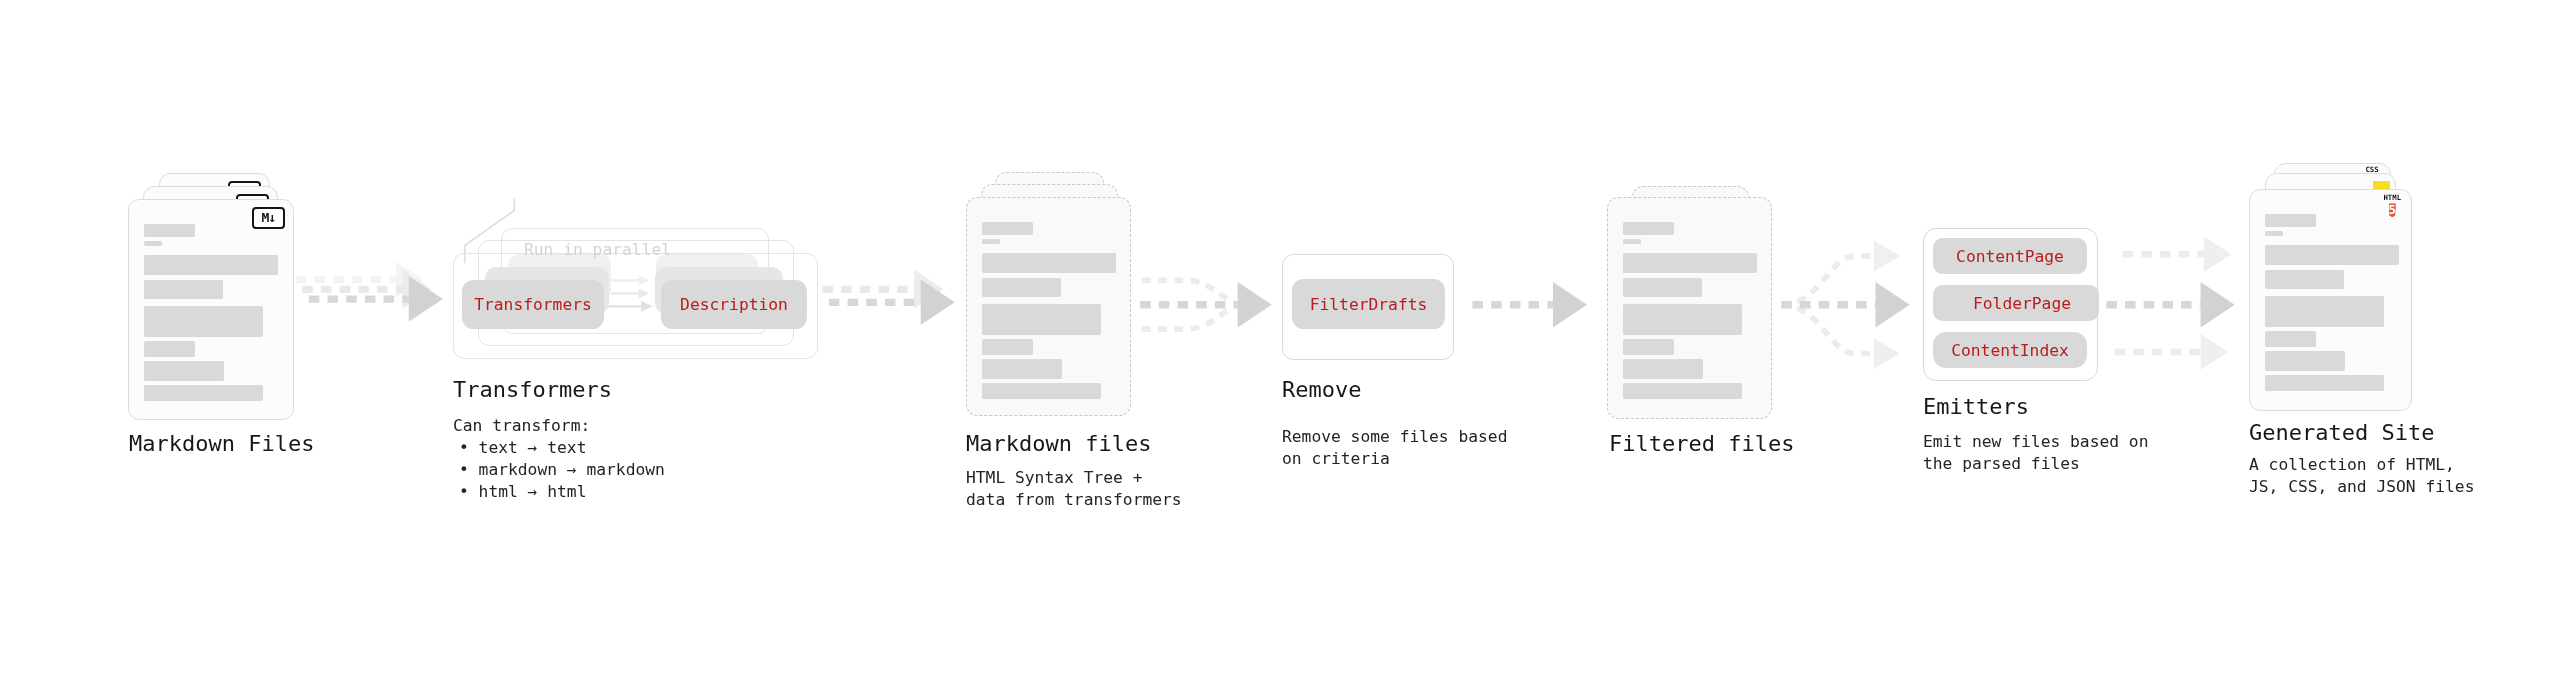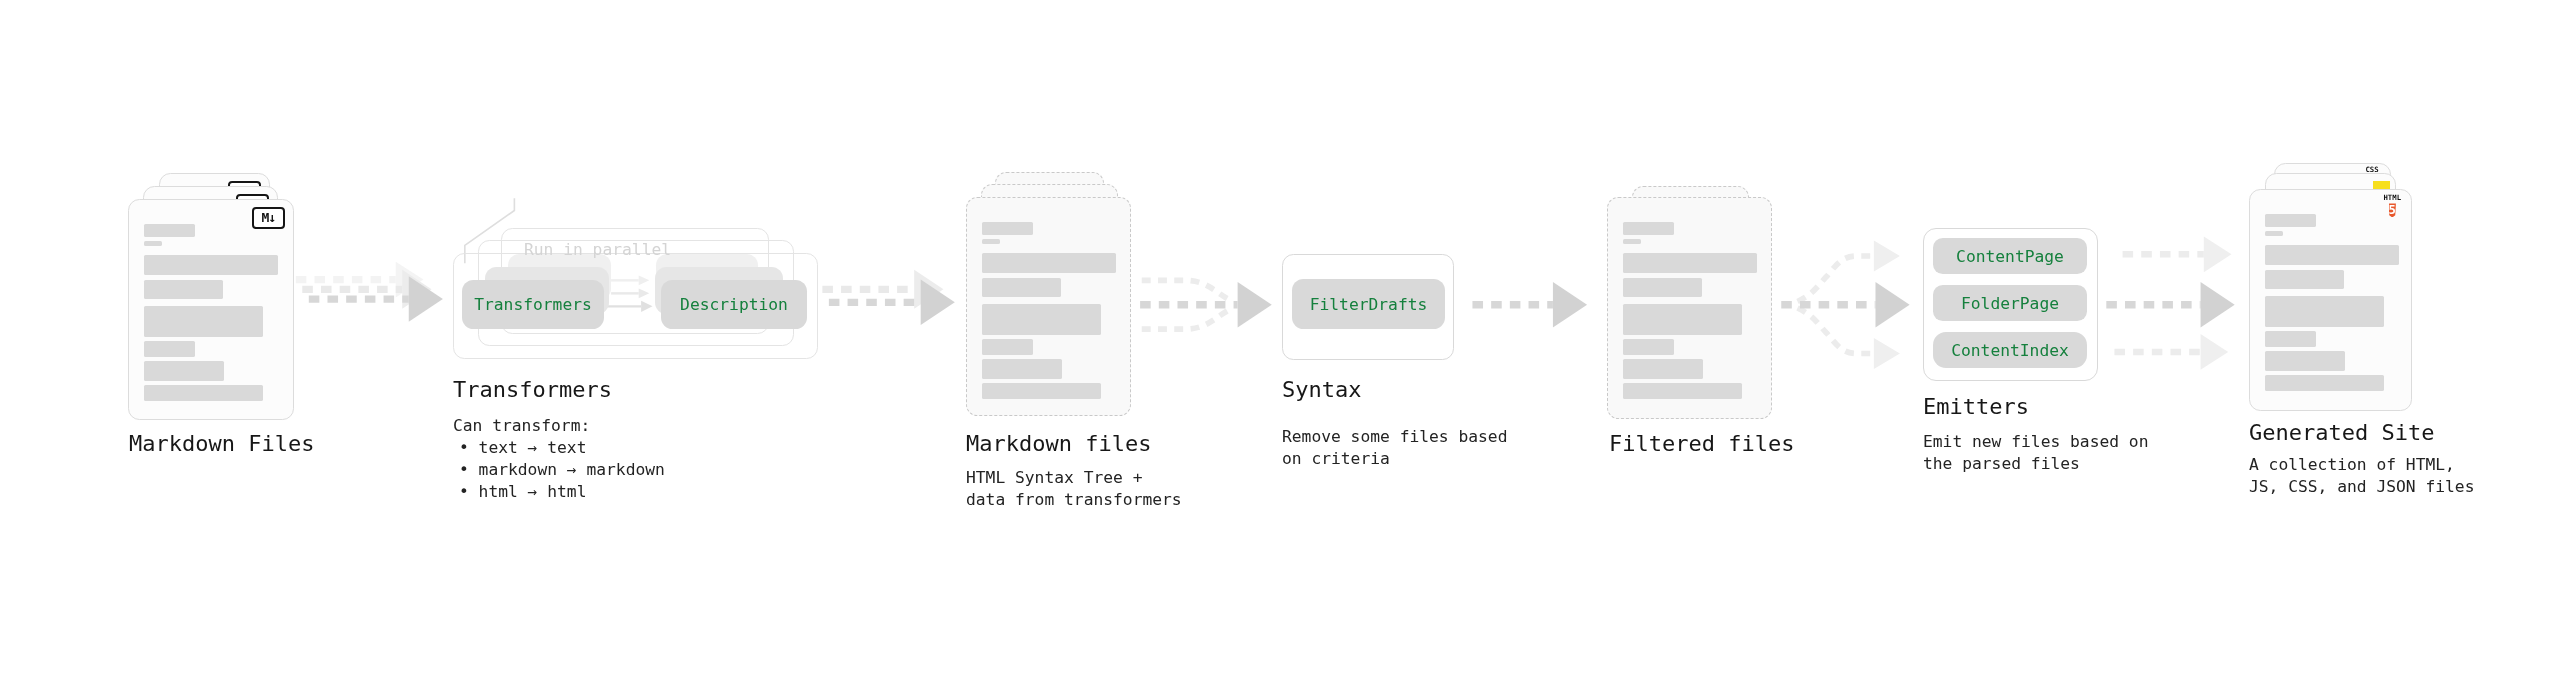--- a/index.html
+++ b/index.html
@@ -21,21 +21,21 @@
     color:#151515;font-weight:bold;font-size:13px;letter-spacing:-0.8px;
     display:flex;align-items:center;justify-content:center;line-height:1;
   }
   
   .obox{position:absolute;border-radius:11.4px;box-sizing:border-box;border:1.6px solid #e4e4e4;background:transparent;}
   .obox.strong{border-color:#d9d9d9;background:#ffffff;}
   
   .pill{
     position:absolute;background:#d9d9d9;border-radius:11.4px;
     display:flex;align-items:center;justify-content:center;
-    font-size:16.3px;color:#15803d;white-space:nowrap;
+    font-size:16.3px;color:#b91c1c;white-space:nowrap;
   }
   .pill.ghost1{background:#e6e6e6;}
   .pill.ghost2{background:#f0f0f0;}
   
   .stage-title{position:absolute;font-size:22px;line-height:24.4px;color:#171717;white-space:nowrap;}
   .body-text{position:absolute;font-size:16.3px;line-height:22px;color:#232323;white-space:pre-line;}
   .note-text{position:absolute;font-size:16.3px;color:#d4d4d4;white-space:nowrap;}
   
   .css-badge{position:absolute;top:3.3px;right:9px;width:18px;text-align:center;}
   .css-badge .wm{font-size:7.3px;font-weight:bold;color:#111;line-height:5.7px;display:block;letter-spacing:0;}
@@ -163,42 +163,42 @@
       <div class="bar" style="top: 161px; width: 80px; height: 20.3px;"></div>
       <div class="bar" style="top: 185px; width: 119px; height: 16.3px;"></div>
     </div>
 </div>
 <div class="stage-title" style="left:966px;top:432px;">Markdown files</div>
 <div class="body-text" style="left:966px;top:467px;">HTML Syntax Tree +
 data from transformers</div>
 
 <div class="obox strong" style="left:1282px;top:254px;width:172px;height:106px;"></div>
 <div class="pill" style="left:1292px;top:279px;width:153px;height:50px;">FilterDrafts</div>
-<div class="stage-title" style="left:1282px;top:378px;">Syntax</div>
+<div class="stage-title" style="left:1282px;top:378px;">Remove</div>
 <div class="body-text" style="left:1282px;top:426px;">Remove some files based
 on criteria</div>
 
 <div class="card dashed" style="left:1632px;top:186px;width:117px;height:203px;"></div>
 <div class="card dashed" style="left:1607px;top:197px;width:165px;height:222px;">
   <div class="bars">
       <div class="bar" style="top: 24.4px; width: 51px; height: 12.2px;"></div>
       <div class="bar" style="top: 41px; width: 18px; height: 4.9px;"></div>
       <div class="bar" style="top: 55px; width: 134px; height: 20.3px;"></div>
       <div class="bar" style="top: 80px; width: 79px; height: 18.7px;"></div>
       <div class="bar" style="top: 106px; width: 119px; height: 31px;"></div>
       <div class="bar" style="top: 141px; width: 51px; height: 16.3px;"></div>
       <div class="bar" style="top: 161px; width: 80px; height: 20.3px;"></div>
       <div class="bar" style="top: 185px; width: 119px; height: 16.3px;"></div>
     </div>
 </div>
 <div class="stage-title" style="left:1609px;top:432px;">Filtered files</div>
 
 <div class="obox strong" style="left:1923px;top:228px;width:175px;height:153px;border-radius:13px;"></div>
 <div class="pill" style="left:1933px;top:238px;width:154px;height:36px;border-radius:9.8px;">ContentPage</div>
-<div class="pill" style="left:1933px;top:285px;width:154px;height:36px;border-radius:9.8px;">FolderPage</div>
+<div class="pill" style="left:1933px;top:285px;width:154px;height:36px;border-radius:9.8px;padding-left:12px;">FolderPage</div>
 <div class="pill" style="left:1933px;top:332px;width:154px;height:36px;border-radius:13px;">ContentIndex</div>
 <div class="stage-title" style="left:1923px;top:395px;">Emitters</div>
 <div class="body-text" style="left:1923px;top:431px;">Emit new files based on
 the parsed files</div>
 
 <div class="card solid" style="left:2274px;top:163px;width:117px;height:195px;">
   <span class="css-badge">
     <span class="wm">CSS</span>
     <span class="ubar"></span>
   </span>

